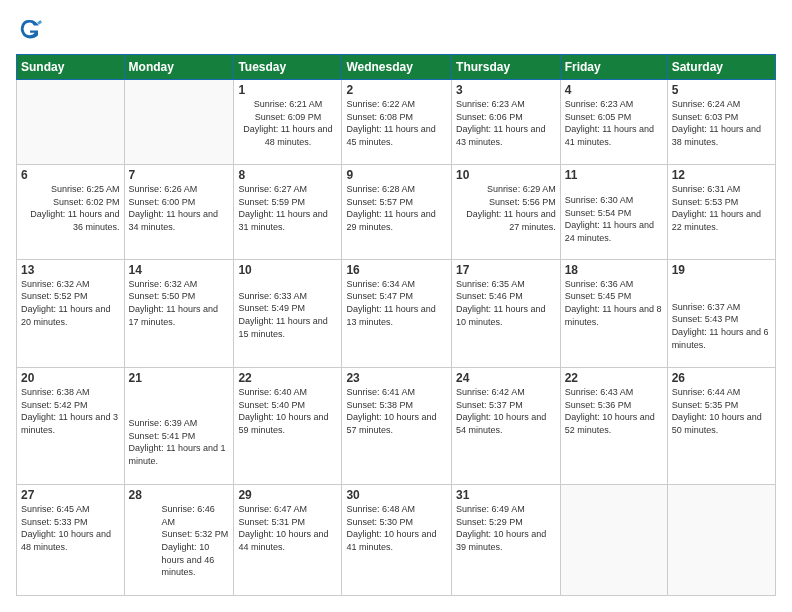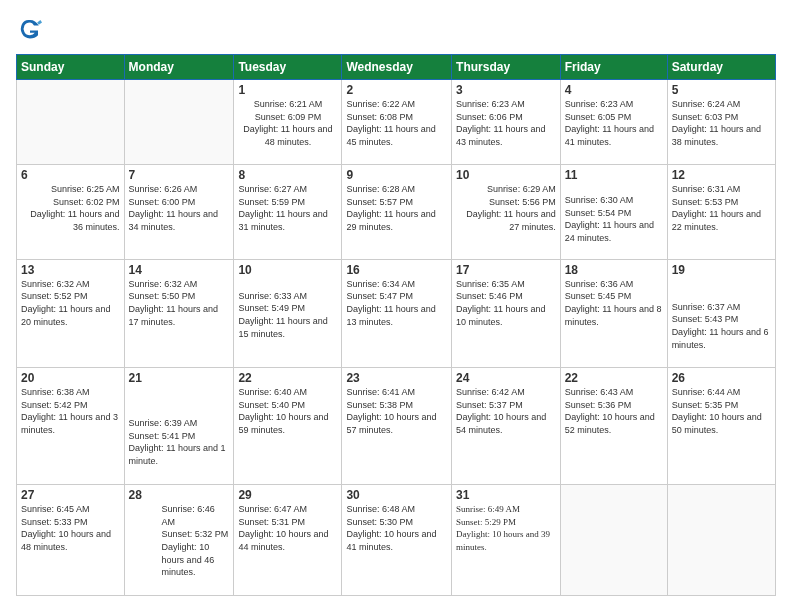--- a/index.html
+++ b/index.html
@@ -317,21 +317,21 @@
 Daylight: 10 hours and 44 minutes.</div>
           </td>
           <td>
             <span class="day-number">30</span>
             <div class="day-detail" style="white-space: pre-line;">Sunrise: 6:48 AM
 Sunset: 5:30 PM
 Daylight: 10 hours and 41 minutes.</div>
           </td>
           <td>
             <span class="day-number">31</span>
-            <div class="day-detail" style="white-space: pre-line; font-family: Liberation Serif, serif;">Sunrise: 6:49 AM
+            <div class="day-detail" style="white-space: pre-line;">Sunrise: 6:49 AM
 Sunset: 5:29 PM
 Daylight: 10 hours and 39 minutes.</div>
           </td>
           <td class="empty"></td>
           <td class="empty"></td>
         </tr>
       </tbody>
   </table>
 </div>
 

